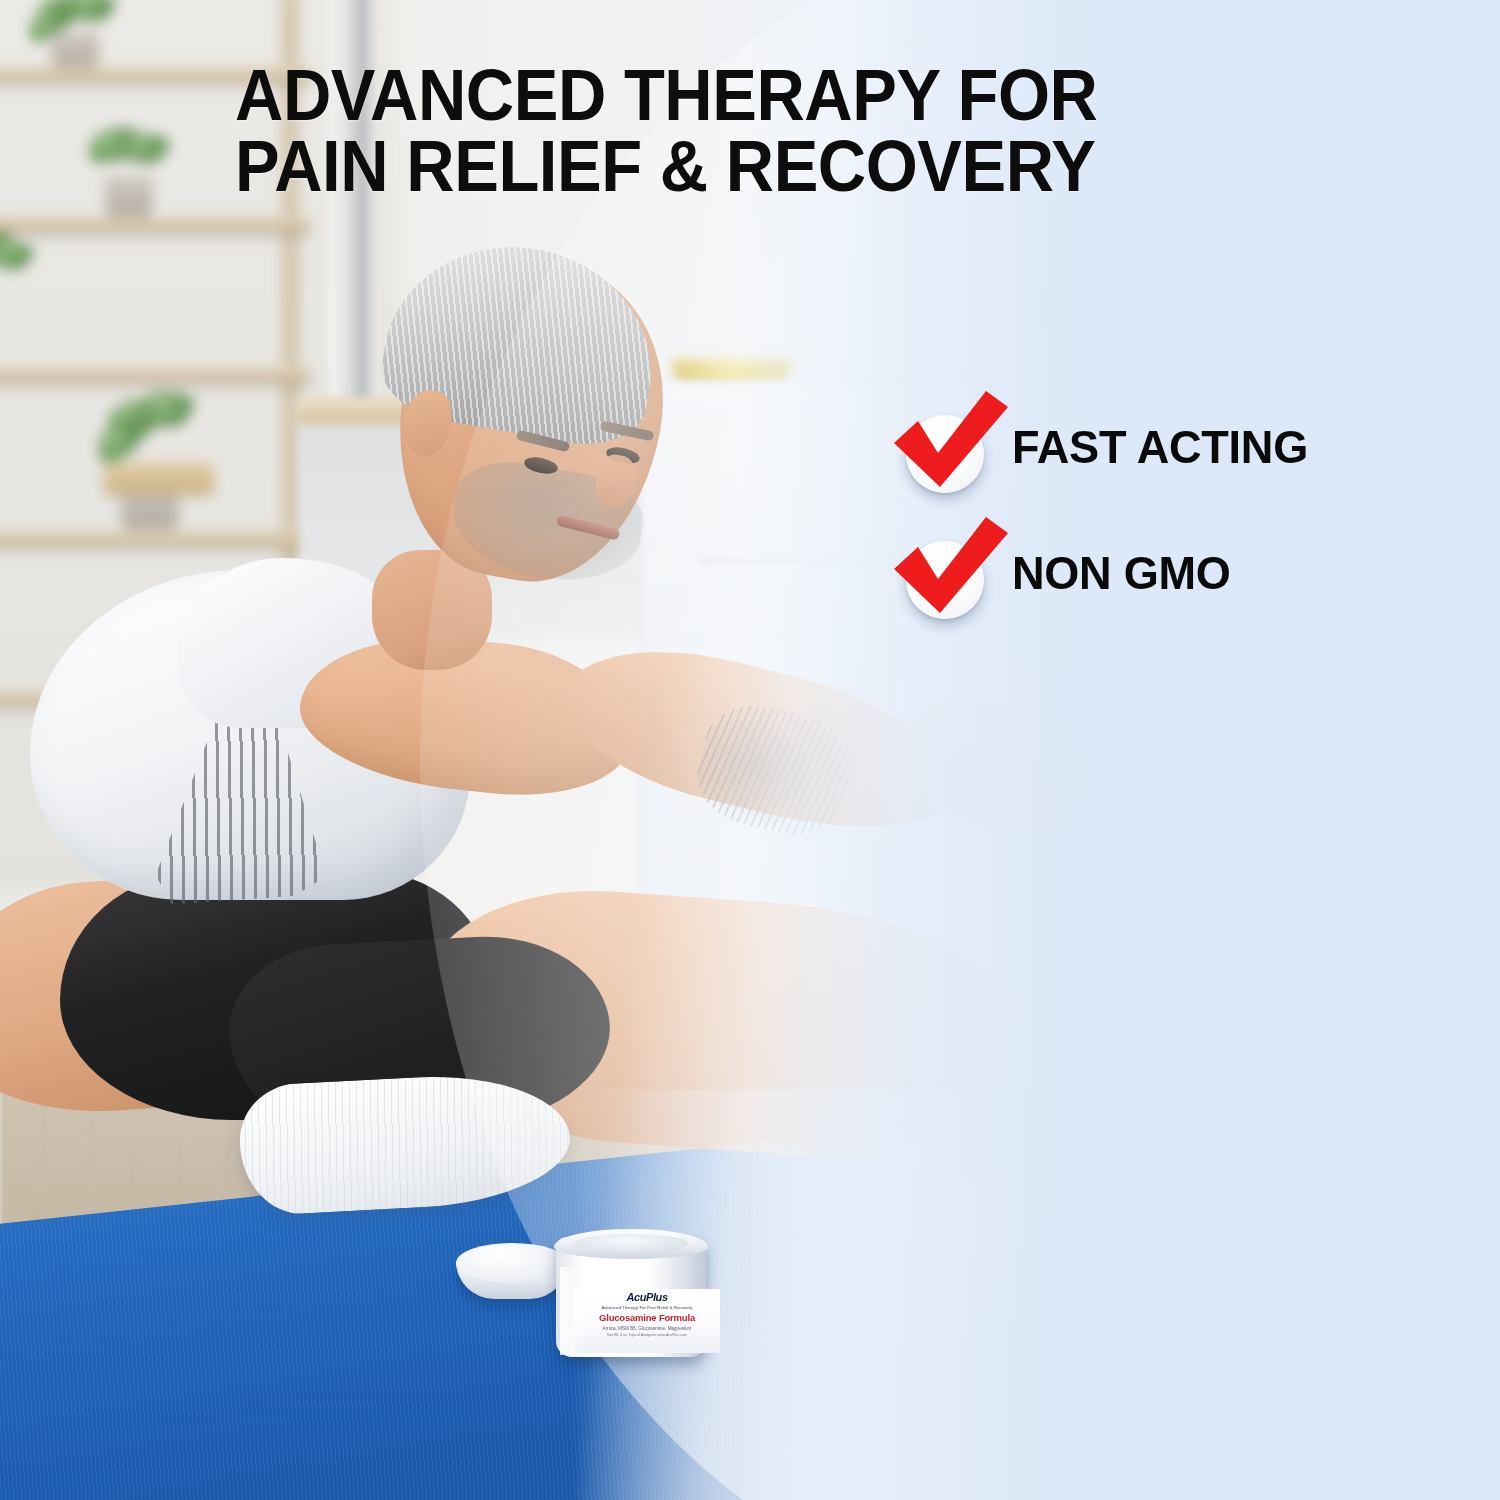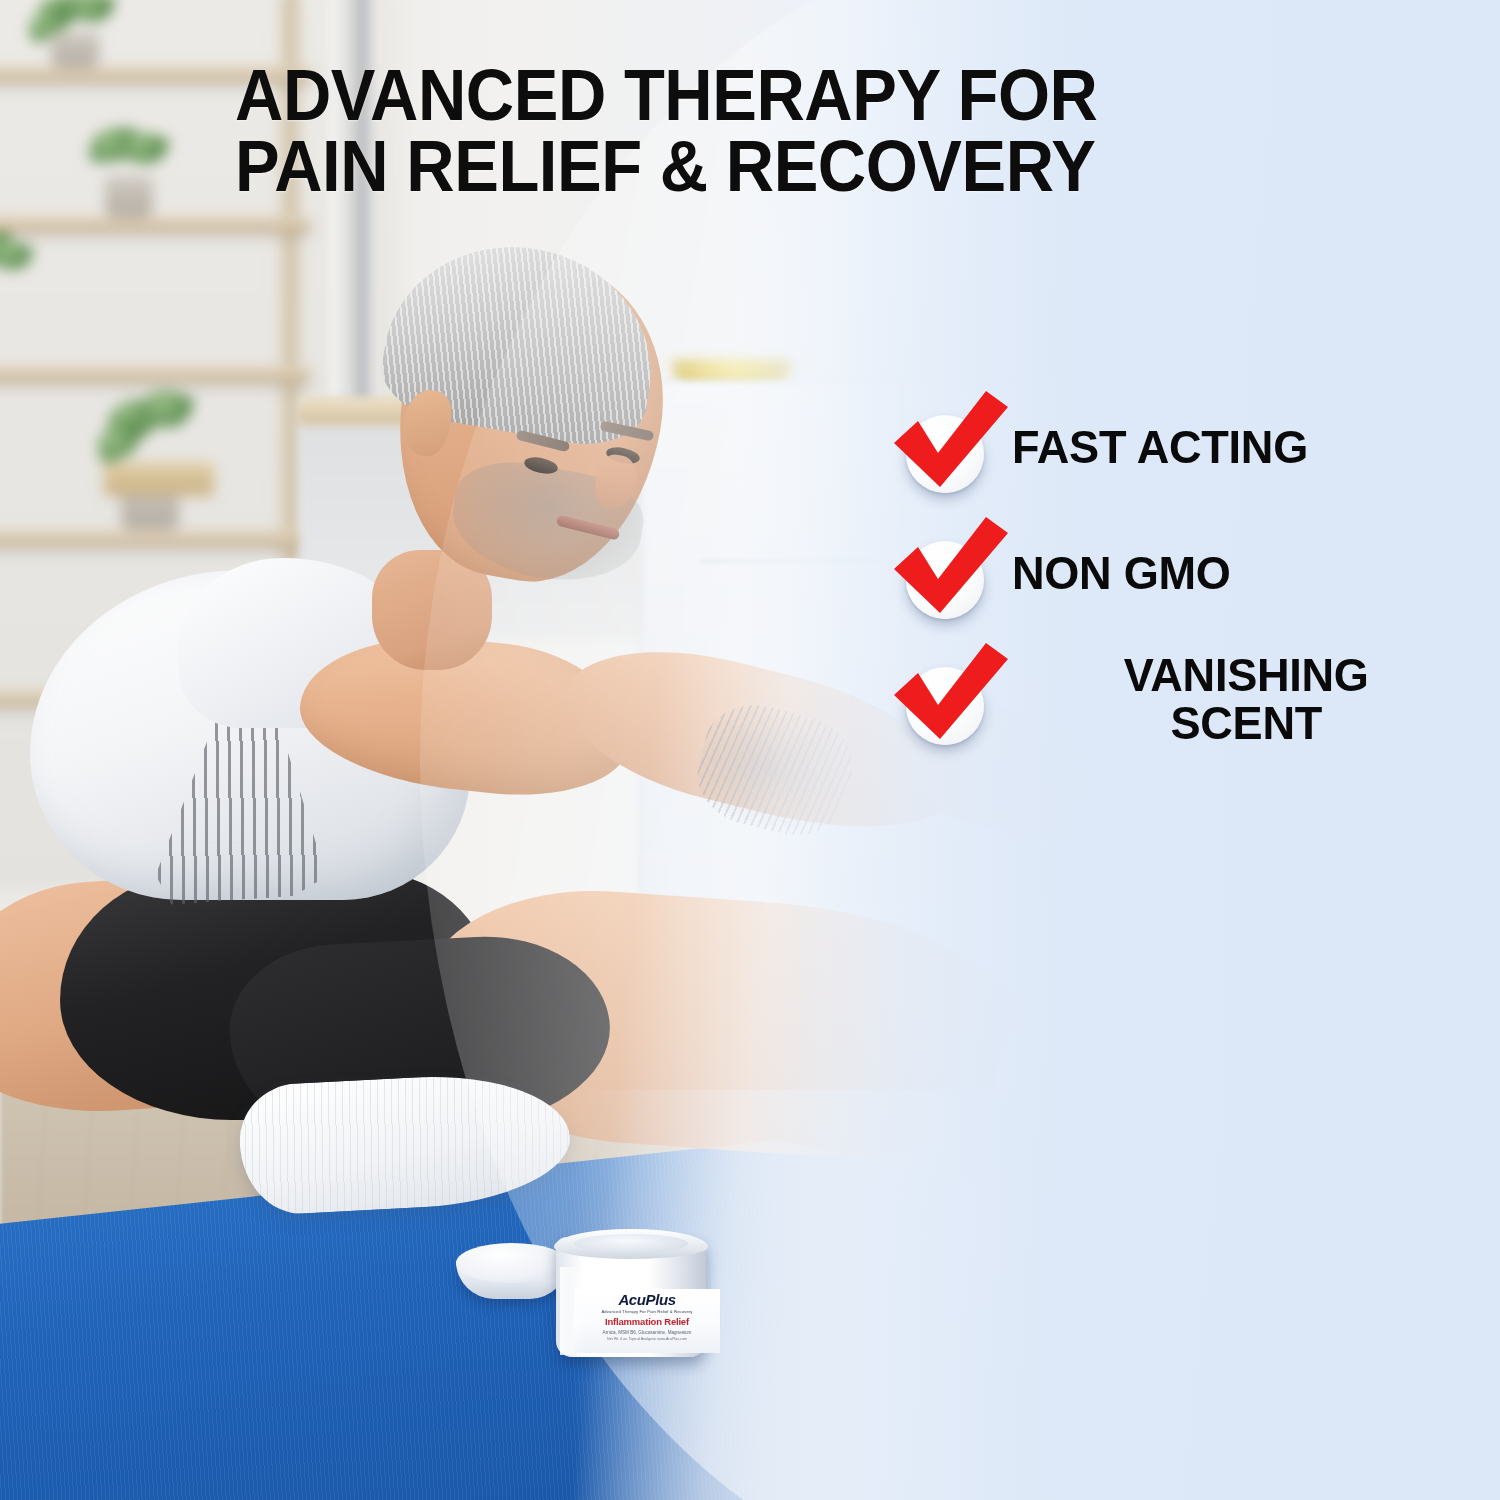--- a/index.html
+++ b/index.html
@@ -304,21 +304,21 @@
     position:absolute; left:34px; top:19px; width:114px; height:19px;
     background:radial-gradient(ellipse at 45% 35%, #f7f9fc, #dde3ec 70%, #c6ced9);
     border-radius:50%;
   }
   .jar-label {
     position:absolute; left:18px; top:52px; width:146px; height:64px;
     background:linear-gradient(180deg,#ffffff 0%,#fbfcfe 50%,#eef1f6 100%);
     text-align:center; overflow:hidden;
   }
   .lbl-brand {
-    font-size:15px; font-weight:700; font-style:italic; color:#101b3d;
+    font-size:11px; font-weight:700; font-style:italic; color:#101b3d;
     letter-spacing:-.4px; line-height:1; margin-top:3px;
     text-shadow:0 1px 0 rgba(255,255,255,.8);
   }
   .lbl-tag { font-size:4.2px; color:#3b4352; line-height:1.2; margin-top:2px; letter-spacing:.1px; }
   .lbl-formula {
     font-size:9.5px; font-weight:700; color:#c81f2b; line-height:1; margin-top:3px;
     letter-spacing:-.2px;
   }
   .lbl-ing { font-size:4.6px; color:#5b6272; line-height:1.2; margin-top:3px; }
   .lbl-foot { font-size:3.6px; color:#6c7283; line-height:1.2; margin-top:2px; }
@@ -494,21 +494,21 @@
   <div class="lid">
     <div class="lid-side"></div>
     <div class="lid-top"></div>
   </div>
 
   <div class="jar-wrap">
     <div class="jar-body">
       <div class="jar-label">
         <div class="lbl-brand">AcuPlus</div>
         <div class="lbl-tag">Advanced Therapy For Pain Relief &amp; Recovery</div>
-        <div class="lbl-formula">Inflammation Relief</div>
+        <div class="lbl-formula">Glucosamine Formula</div>
         <div class="lbl-ing">Arnica, MSM B6, Glucosamine, Magnesium</div>
         <div class="lbl-foot">Net Wt. 4 oz.   Topical Analgesic   www.AcuPlus.com</div>
       </div>
     </div>
     <div class="jar-rim"></div>
     <div class="jar-inner"></div>
     <div class="jar-shine"></div>
   </div>
 
   <div class="headline">
@@ -532,27 +532,17 @@
       <div class="feat-icon">
         <div class="check-disc"></div>
         <svg class="check-mark" viewBox="0 0 122 108">
           <polygon points="4,52 28,30 48,62 96,0 118,16 50,96" fill="#ee1c1c"></polygon>
         </svg>
       </div>
       <div class="feat-label">NON GMO</div>
     </div>
 
 
-    <div class="feat two-line">
-      <div class="feat-icon">
-        <div class="check-disc"></div>
-        <svg class="check-mark" viewBox="0 0 122 108">
-          <polygon points="4,52 28,30 48,62 96,0 118,16 50,96" fill="#ee1c1c"></polygon>
-        </svg>
-      </div>
-      <div class="feat-label">VANISHING
-SCENT</div>
-    </div>
 
 
   </div>
 
 </div>
 
 </body></html>

